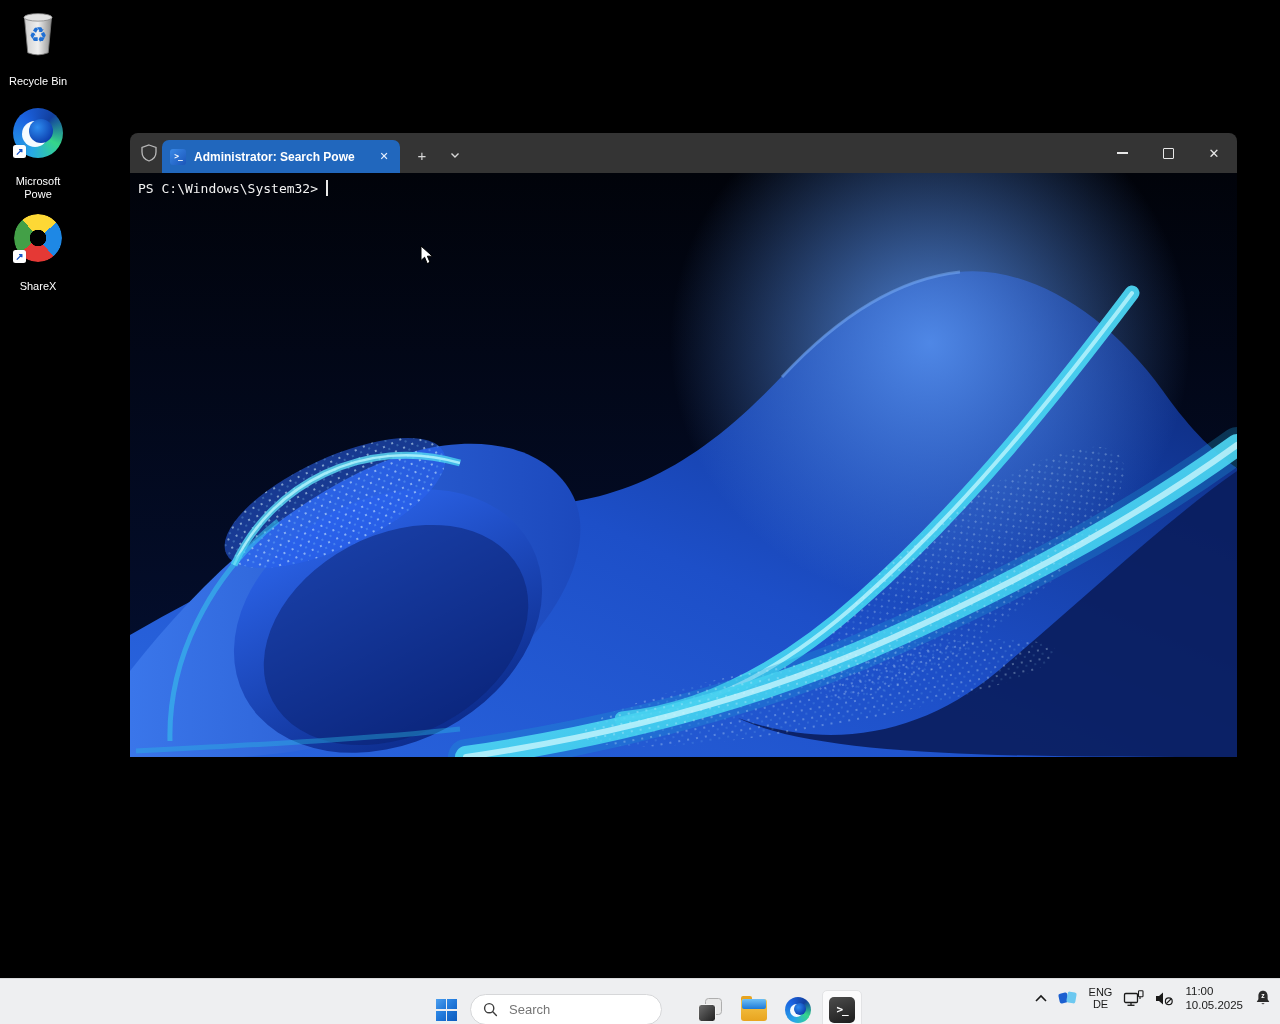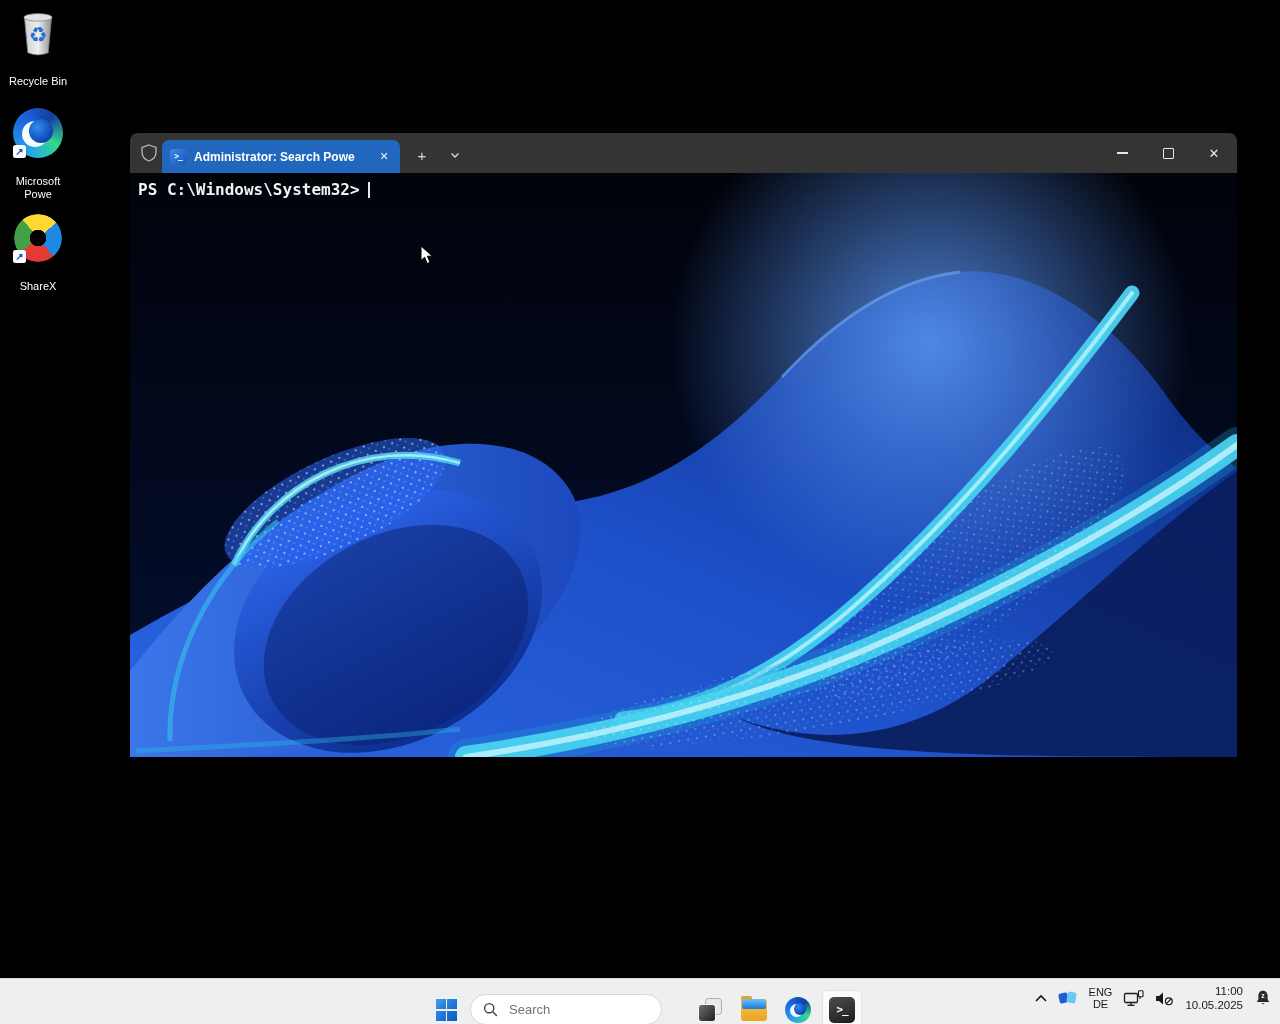--- a/index.html
+++ b/index.html
@@ -39,21 +39,21 @@
   .tb-btn{position:absolute;top:7px;width:30px;height:30px;display:flex;align-items:center;
        justify-content:center;color:#d8d8d8;font-size:15px;cursor:pointer;border-radius:4px;}
   .win-controls{position:absolute;right:0;top:0;height:40px;display:flex;}
   .wc{width:46px;height:40px;display:flex;align-items:center;justify-content:center;color:#e8e8e8;cursor:pointer;}
   .wc .bar{width:11px;height:1.5px;background:#e8e8e8;}
   .wc .box{width:9px;height:9px;border:1.4px solid #e8e8e8;border-radius:1px;}
   .wc .x{font-size:13px;line-height:13px;}
   .term-body{position:absolute;left:0;top:40px;right:0;bottom:0;background:#04060e;overflow:hidden;}
   .wallpaper{position:absolute;inset:0;}
   .prompt-row{position:absolute;left:8px;top:7px;display:flex;align-items:center;
-       font-family:"DejaVu Sans Mono","Liberation Mono",monospace;font-size:16px;color:#f2f2f2;white-space:pre;font-weight:bold;}
+       font-family:"DejaVu Sans Mono","Liberation Mono",monospace;font-size:13px;color:#f2f2f2;white-space:pre;}
   .caret{display:inline-block;width:2px;height:16px;background:#e8e8e8;margin-left:8px;}
   
   .mouse{position:absolute;left:420px;top:245px;width:14px;height:20px;z-index:50;}
   
   .taskbar{position:absolute;left:0;bottom:0;width:1280px;height:46px;background:#eeeff1;
        border-top:1px solid #d9dadc;box-sizing:border-box;}
   .tb-left-group{position:absolute;left:426px;top:0;height:61px;display:flex;align-items:center;}
   .start-btn{width:40px;height:40px;border-radius:5px;display:flex;align-items:center;justify-content:center;cursor:pointer;}
   .winlogo{width:21px;height:21px;display:grid;grid-template-columns:10px 10px;grid-template-rows:10px 10px;gap:1.5px;}
   .winlogo i{display:block;}
@@ -83,21 +83,21 @@
   .fe .tray{position:absolute;left:1px;right:1px;bottom:1px;height:10px;border-radius:2px;
        background:linear-gradient(180deg,#6fc0f6,#1d7ad8);}
   
   .ti{width:26px;height:26px;border-radius:5px;background:linear-gradient(160deg,#4d4d4d,#1b1b1b);
        color:#fff;font-family:"DejaVu Sans Mono",monospace;font-size:11px;font-weight:bold;
        display:flex;align-items:center;justify-content:center;letter-spacing:-1px;}
   
   .tray{position:absolute;right:8px;top:0;height:38px;display:flex;align-items:center;gap:11px;}
   .tray-btn{display:flex;align-items:center;justify-content:center;cursor:pointer;color:#1a1a1a;}
   .lang{font-size:11px;line-height:12px;text-align:center;color:#1a1a1a;cursor:pointer;}
-  .clock{font-size:11.5px;line-height:14px;text-align:right;color:#1a1a1a;cursor:pointer;}
+  .clock{font-size:11.5px;line-height:14px;text-align:left;color:#1a1a1a;cursor:pointer;}
   .blue-app{position:relative;width:19px;height:16px;}
   .blue-app i{position:absolute;border-radius:2px;}
   .blue-app i.a{left:0;top:3px;width:9px;height:10px;background:#1b5fd0;transform:rotate(-12deg);}
   .blue-app i.b{left:8px;top:2px;width:9px;height:11px;background:#6cc8f0;transform:rotate(10deg);}
 </style>
 </head>
 <body>
 
 <div class="desk-icon" style="left:5px;top:8px;">
   <div class="art">

